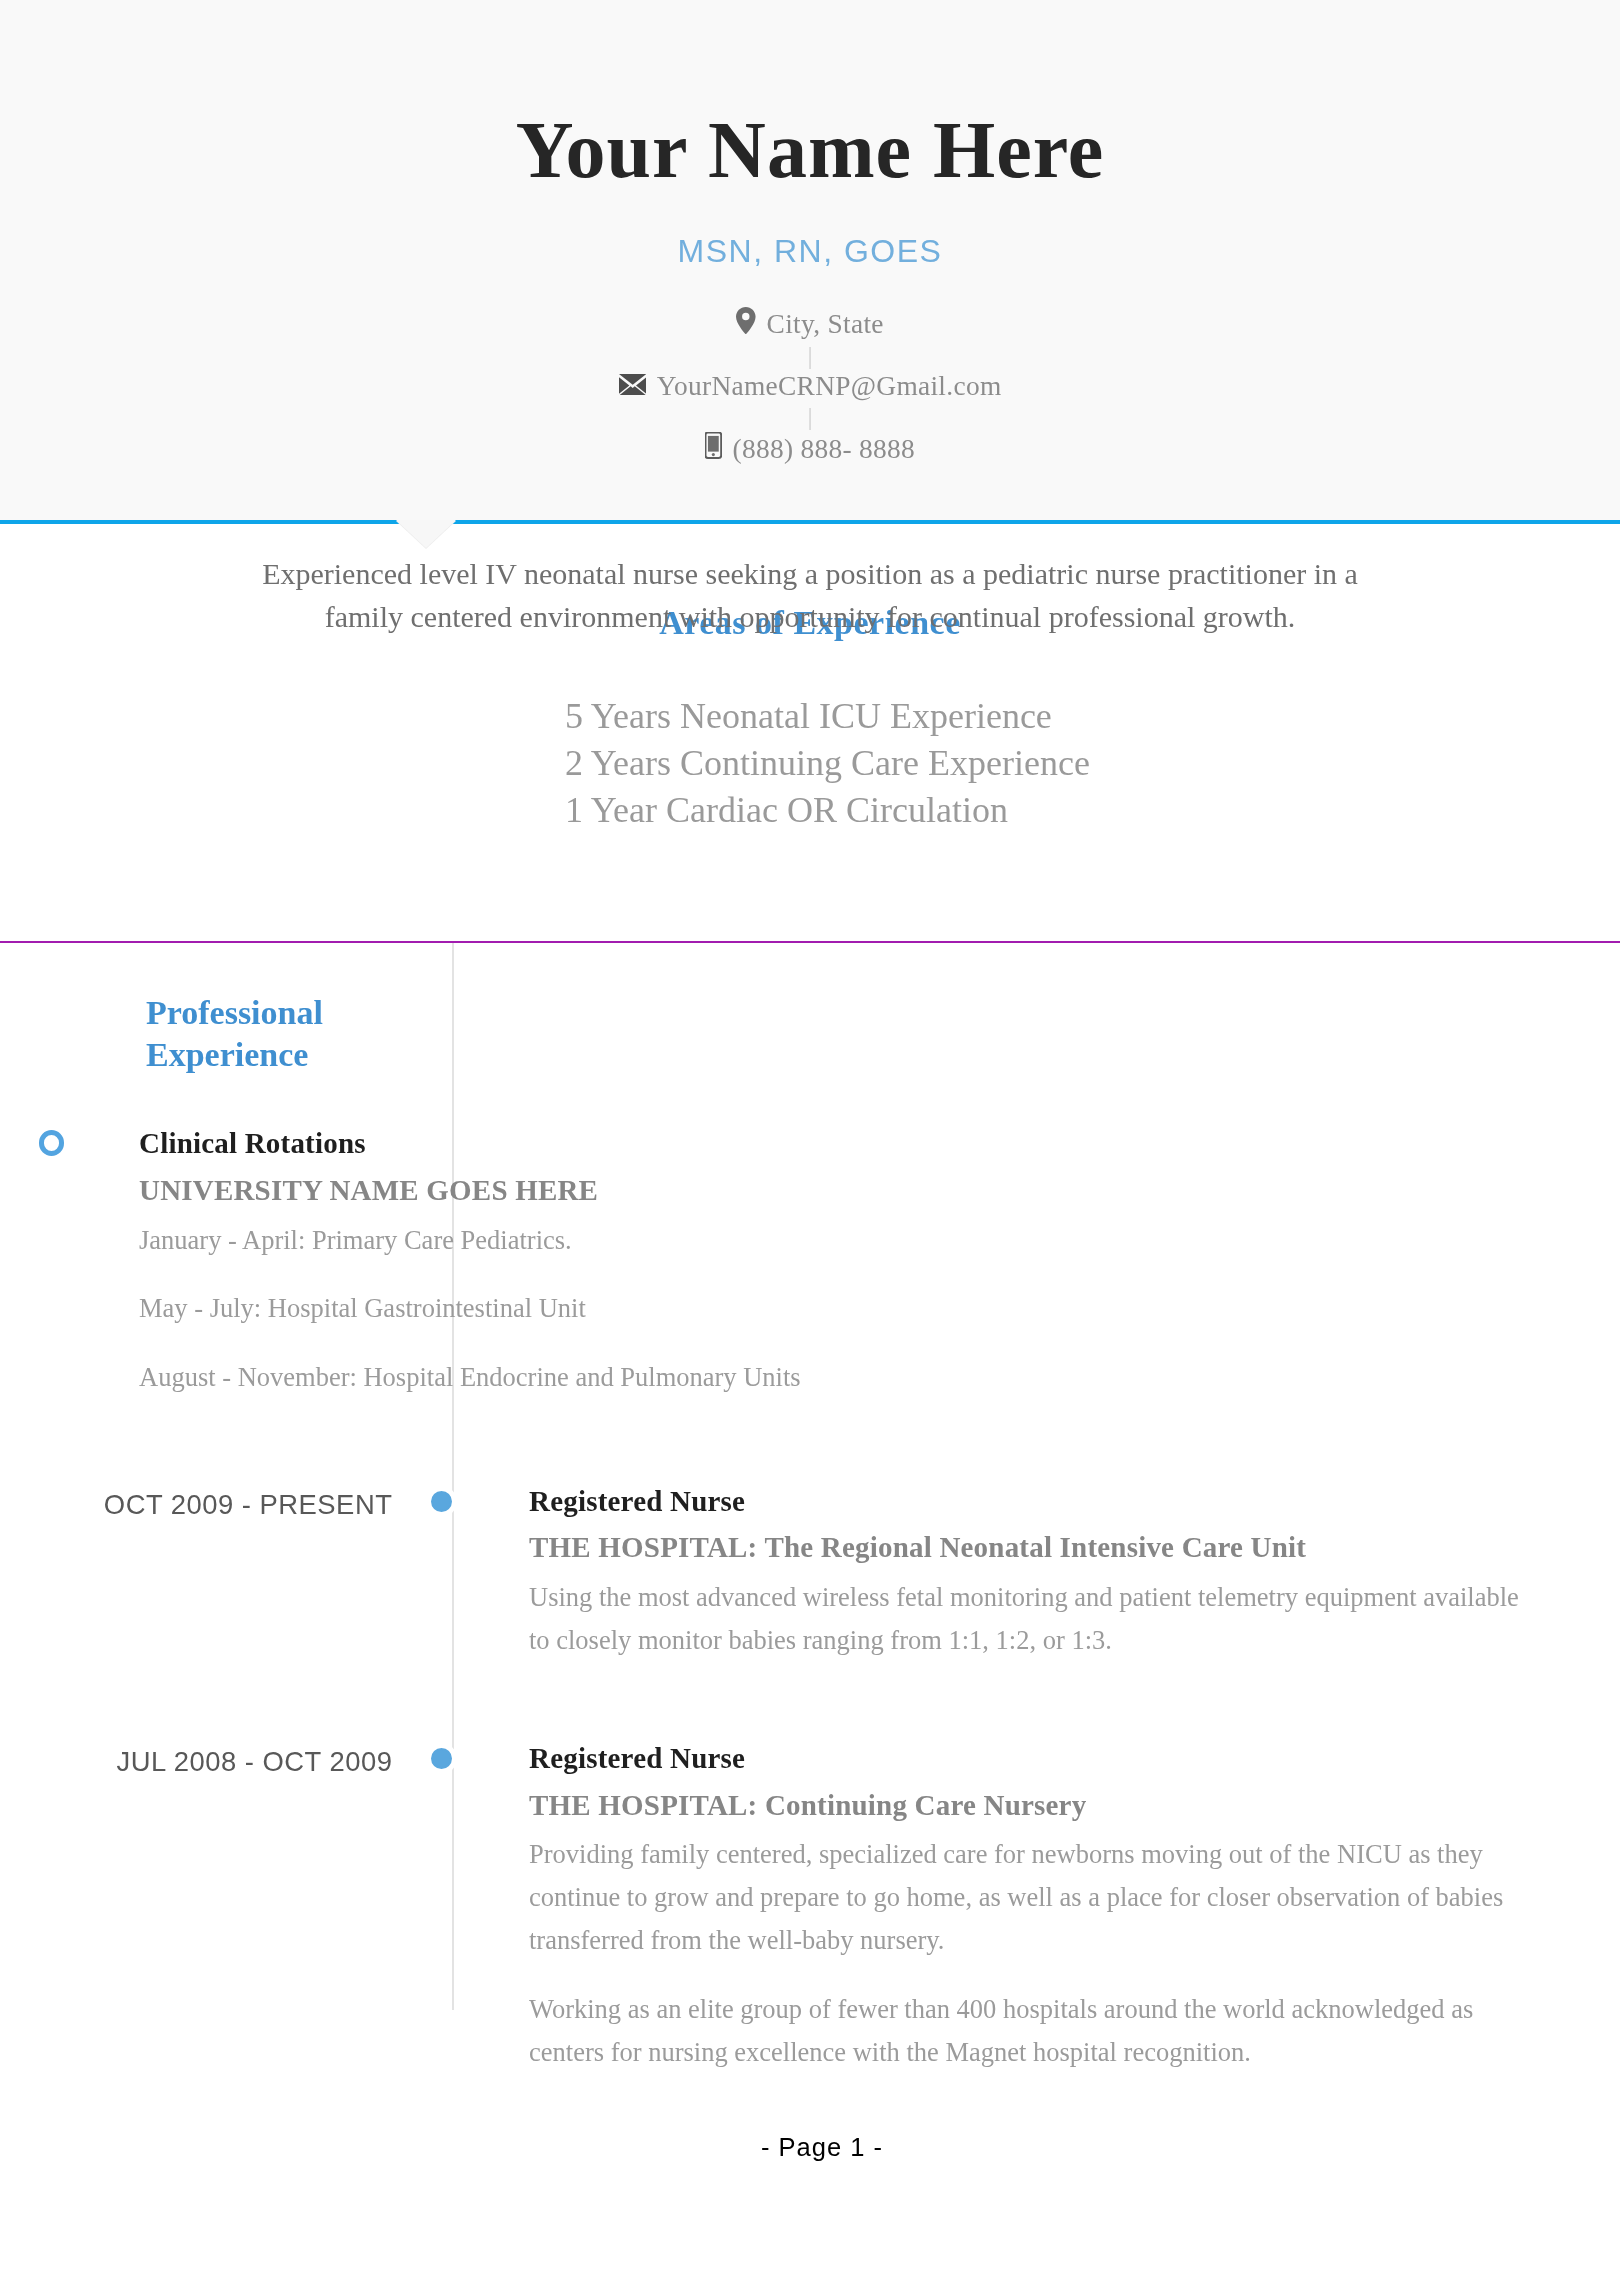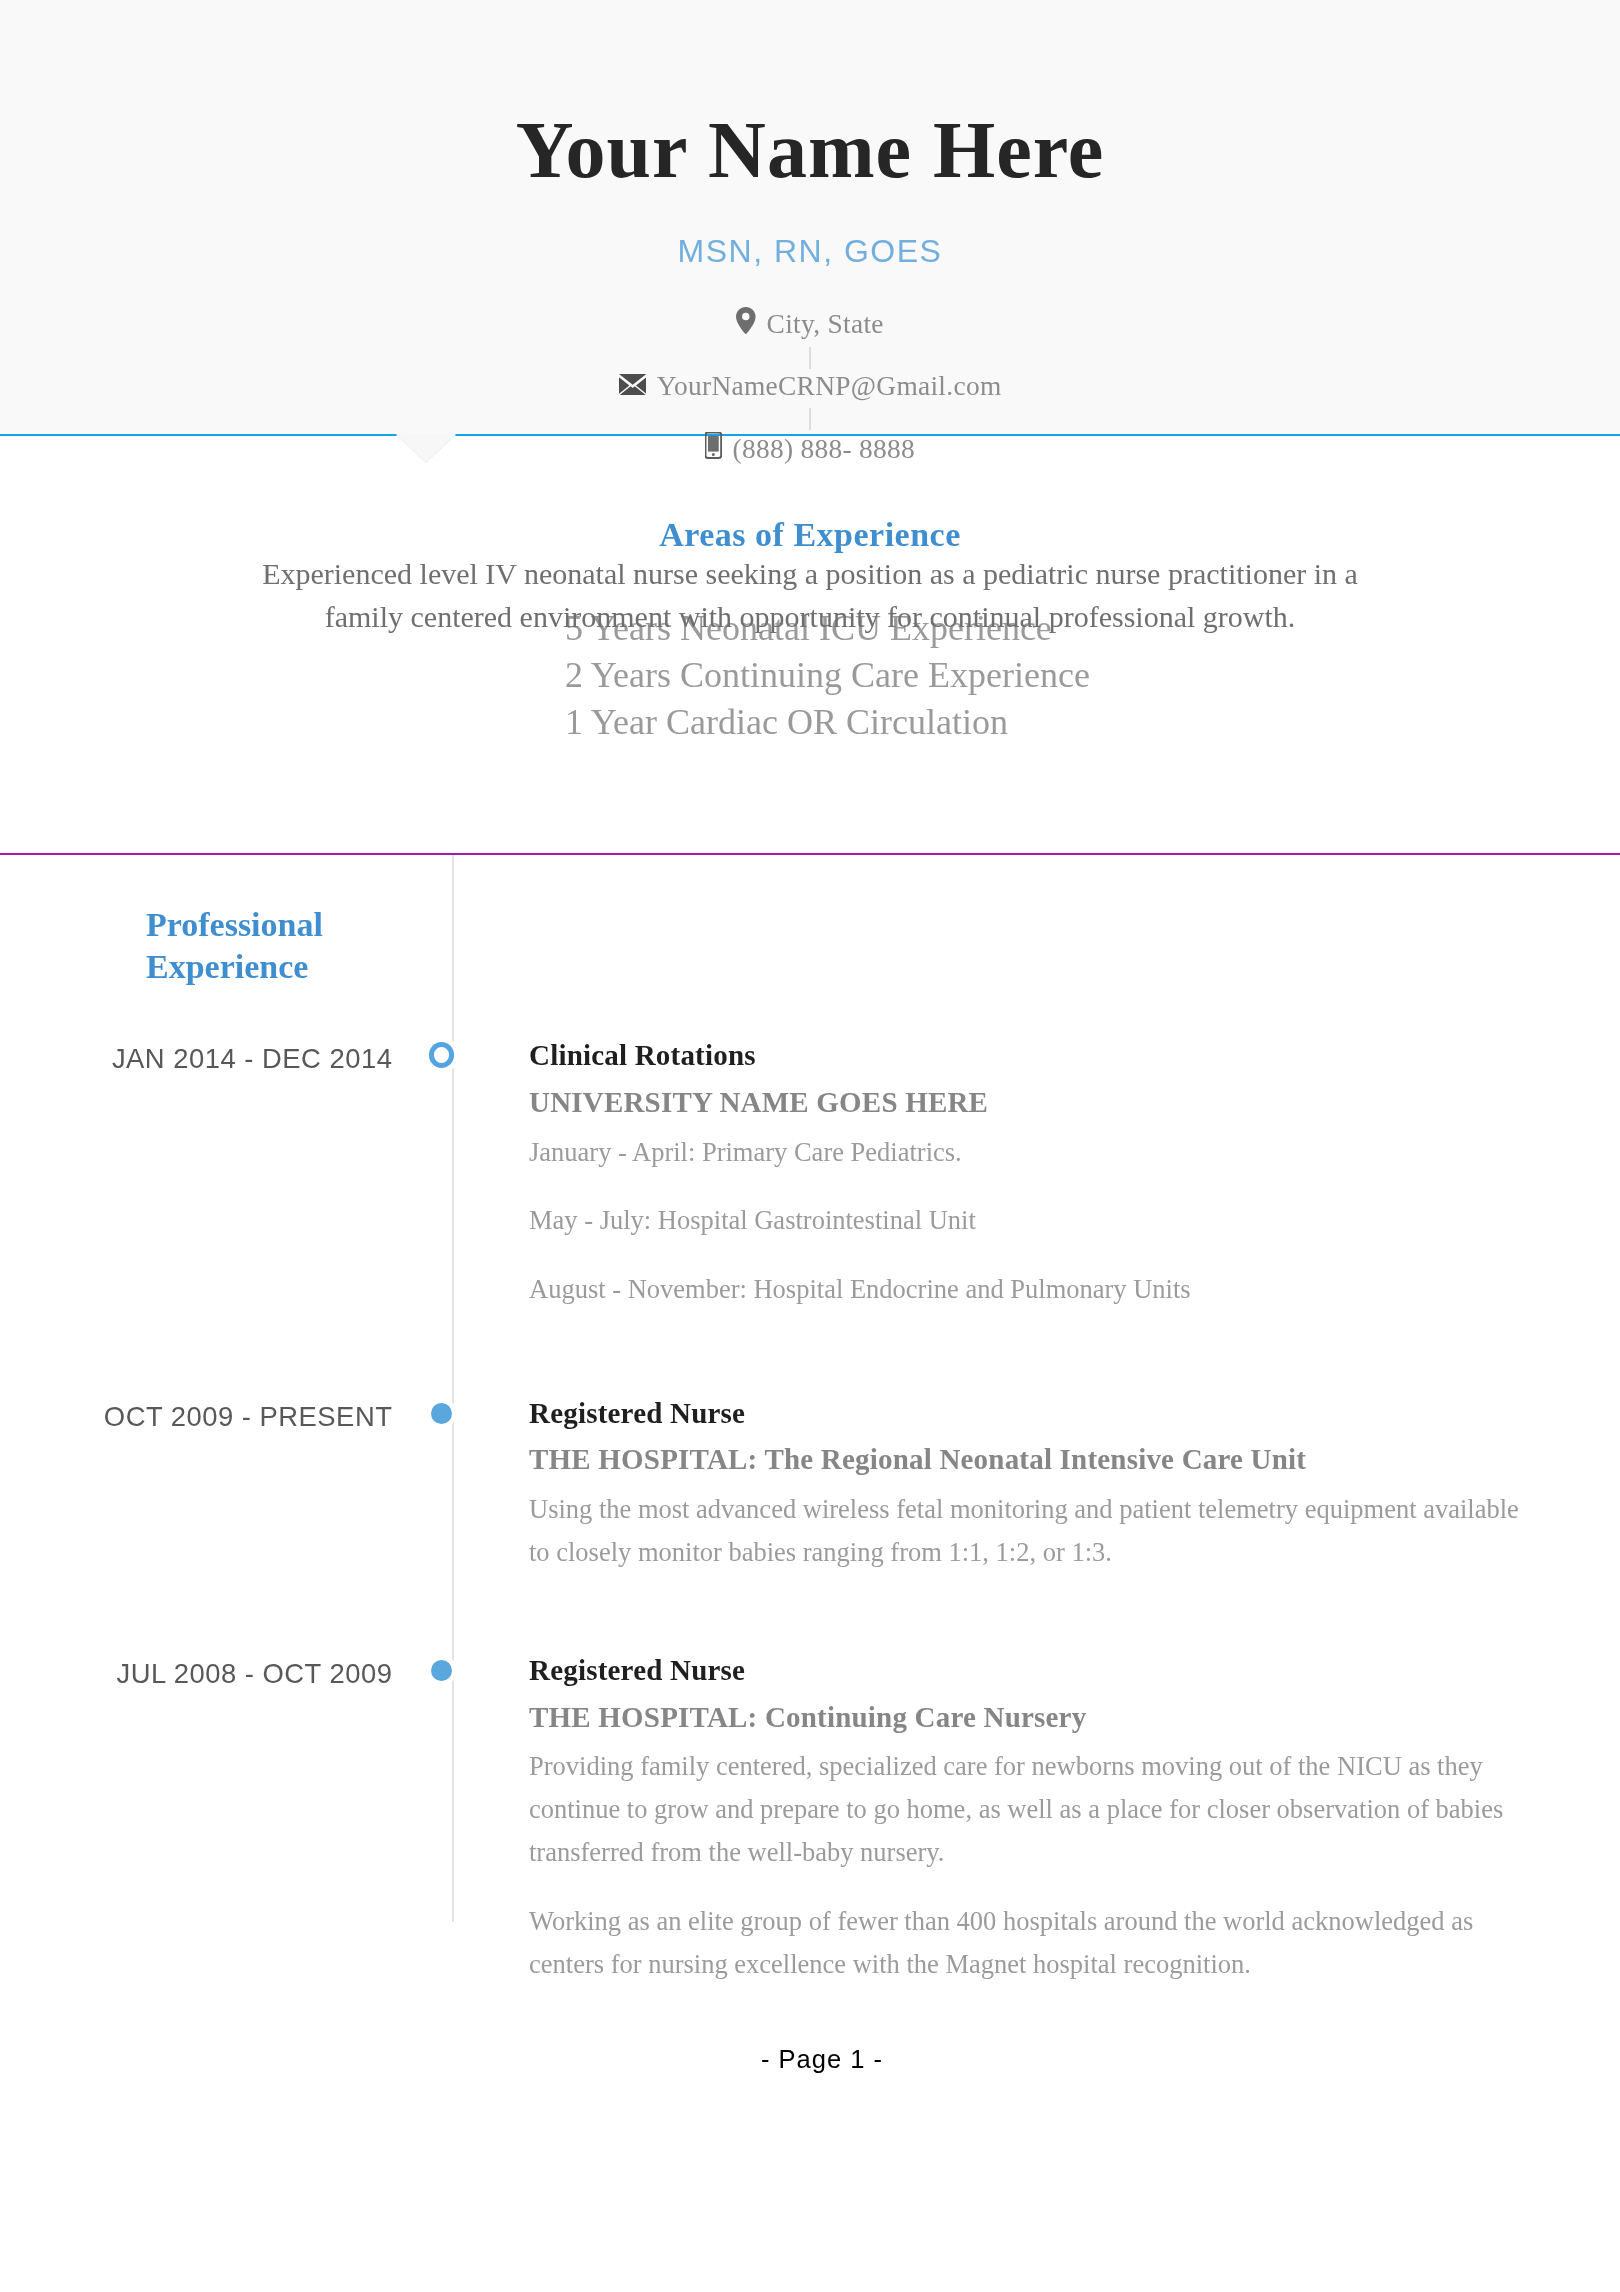--- a/index.html
+++ b/index.html
@@ -18,23 +18,23 @@
     height: 2293px;
     background: #ffffff;
     overflow: hidden;
     box-sizing: border-box;
   }
 
   
   .header-band {
     position: relative;
     background: #f9f9f9;
-    border-bottom: 2px solid #0ea5e9;
+    border-bottom: 4px solid #0ea5e9;
     padding: 108px 0 0 0;
-    height: 436px;
+    height: 524px;
     box-sizing: border-box;
   }
   .header-notch {
     position: absolute;
     left: 426px;
     top: 100%;
     width: 0;
     height: 0;
     margin-left: -30px;
     border-left: 30px solid transparent;
@@ -304,21 +304,20 @@
     <div class="timeline-axis"></div>
 
     <div class="section-heading">
       <div>Professional</div>
       <div>Experience</div>
     </div>
 
     <div class="entries">
 
       <div class="entry e1">
-        <div class="entry-dates">JAN 2014 - DEC 2014</div>
         <div class="marker-cell">
           <div class="marker hollow"></div>
         </div>
         <div class="entry-body">
           <div class="role">Clinical Rotations</div>
           <div class="org">UNIVERSITY NAME GOES HERE</div>
           <p class="bullet">January - April: Primary Care Pediatrics.</p>
           <p class="bullet">May - July: Hospital Gastrointestinal Unit</p>
           <p class="bullet">August - November: Hospital Endocrine and Pulmonary Units</p>
         </div>

